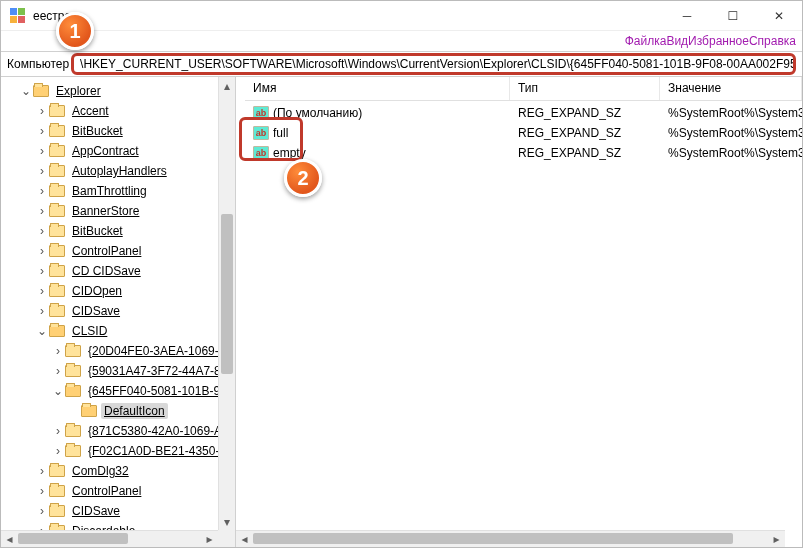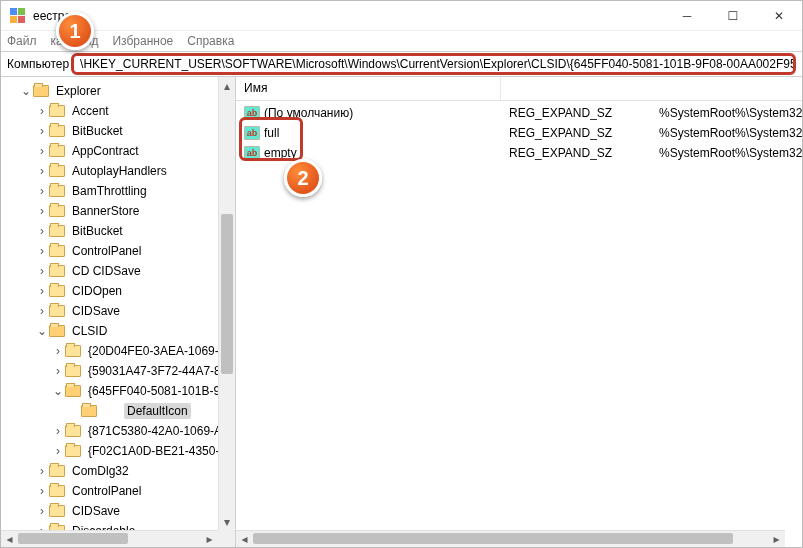--- a/index.html
+++ b/index.html
@@ -4,44 +4,44 @@
 <style>
   * { box-sizing: border-box; margin: 0; padding: 0; font-family: "Segoe UI", Tahoma, sans-serif; font-size: 12px; }
   body { background: #fff; width: 803px; height: 548px; overflow: hidden; border: 1px solid #bbb; position: relative; }
   .titlebar { height: 30px; display: flex; align-items: center; background: #fff; border-bottom: 1px solid #eee; }
   .title-icon { width: 16px; height: 16px; margin: 0 8px; display: flex; flex-wrap: wrap; }
   .title-icon span { width: 7px; height: 7px; margin: 0.5px; }
   .ti1 { background: #4e8ef7; } .ti2 { background: #7cc04c; } .ti3 { background: #f7b13c; } .ti4 { background: #e06060; }
   .title-text { color: #000; flex: 1; }
   .win-controls { display: flex; height: 100%; }
   .win-btn { width: 46px; display: flex; align-items: center; justify-content: center; color: #333; }
-  .menubar { height: 20px; display: flex; align-items: center; padding: 0 6px; gap: 14px; color: #737373; }
+  .menubar { height: 20px; display: flex; align-items: center; padding: 0 6px; color: #a21caf; justify-content: flex-end; }
   .menubar span { cursor: default; }
   .addrbar { height: 26px; border-top: 1px solid #d0d0d0; border-bottom: 1px solid #d0d0d0; display: flex; align-items: center; padding: 0 6px; position: relative; }
   .addr-label { margin-right: 2px; }
   .addr-box { flex: 1; border: 3px solid #c0392b; border-radius: 6px; padding: 1px 6px; white-space: nowrap; overflow: hidden; position: relative; }
   .main { display: flex; height: calc(100% - 76px); }
   .tree-pane { width: 235px; border-right: 1px solid #d0d0d0; position: relative; overflow: hidden; }
   .tree { padding: 4px 0 4px 4px; overflow: hidden; height: 100%; }
   .node { display: flex; align-items: center; height: 20px; white-space: nowrap; }
   .expander { width: 14px; text-align: center; color: #555; font-size: 12px; line-height: 1; }
   .folder-icon { width: 16px; height: 12px; background: #ffe39b; border: 1px solid #cfa348; border-radius: 1px; margin-right: 4px; position: relative; }
   .folder-icon::before { content: ""; position: absolute; top: -3px; left: 0; width: 7px; height: 3px; background: #ffe39b; border: 1px solid #cfa348; border-bottom: none; border-radius: 1px 1px 0 0; }
   .folder-icon.open { background: #ffd074; }
-  .node-label { padding: 1px 3px; border-radius: 2px; }
-  .node.selected .node-label { background: #d8d8d8; margin-left: 23px; }
+  .node-label { padding: 1px 3px; border-radius: 2px; text-decoration: underline; }
+  .node.selected .node-label { background: #d8d8d8; }
   .indent { display: inline-block; }
   .vscroll { position: absolute; right: 0; top: 0; bottom: 17px; width: 17px; background: #f0f0f0; border-left: 1px solid #e0e0e0; }
   .vscroll .arrow { height: 17px; display: flex; align-items: center; justify-content: center; color: #606060; }
   .vscroll .thumb { background: #c0c0c0; margin: 0 2px; border-radius: 2px; }
   .hscroll { position: absolute; left: 0; right: 17px; bottom: 0; height: 17px; background: #f0f0f0; border-top: 1px solid #e0e0e0; display: flex; }
   .hscroll .arrow { width: 17px; display: flex; align-items: center; justify-content: center; color: #606060; }
   .hscroll .thumb { background: #c0c0c0; height: 11px; margin: 2px 0; border-radius: 2px; }
   .corner { position: absolute; right: 0; bottom: 0; width: 17px; height: 17px; background: #f0f0f0; }
-  .list-pane { flex: 1; position: relative; overflow: hidden; }
+  .list-pane { flex: 1; position: relative; overflow: hidden; padding-left: 9px; }
   .list-header { display: flex; height: 24px; border-bottom: 1px solid #e0e0e0; }
   .list-header .col { padding: 4px 8px; border-right: 1px solid #e8e8e8; }
   .list-body { padding: 2px 0; }
   .row { display: flex; height: 20px; align-items: center; }
   .row .cell { padding: 0 8px; white-space: nowrap; overflow: hidden; }
   .cell.name { display: flex; align-items: center; gap: 4px; }
   .ab-icon { width: 16px; height: 14px; border: 1px solid #bfb8a0; background: #5eead4; border-radius: 1px; display: flex; align-items: center; justify-content: center; color: #c0392b; font-size: 9px; font-weight: bold; }
   .col-name, .cell-name { width: 265px; }
   .col-type, .cell-type { width: 150px; }
   .col-val, .cell-val { flex: 1; }
@@ -237,20 +237,22 @@
       <div class="arrow">◂</div>
       <div class="thumb" style="width:110px"></div>
       <div class="arrow" style="margin-left:auto">▸</div>
     </div>
     <div class="corner"></div>
   </div>
 
   <div class="list-pane">
     <div class="list-header">
       <div class="col col-name">Имя</div>
+      <div class="col col-type">Тип</div>
+      <div class="col col-val">Значение</div>
     </div>
     <div class="list-body" id="list-body">
         <div class="row">
     <div class="cell name cell-name">
       <span class="ab-icon">ab</span>
       <span>(По умолчанию)</span>
     </div>
     <div class="cell cell-type">REG_EXPAND_SZ</div>
     <div class="cell cell-val">%SystemRoot%\System32\im</div>
   </div>

